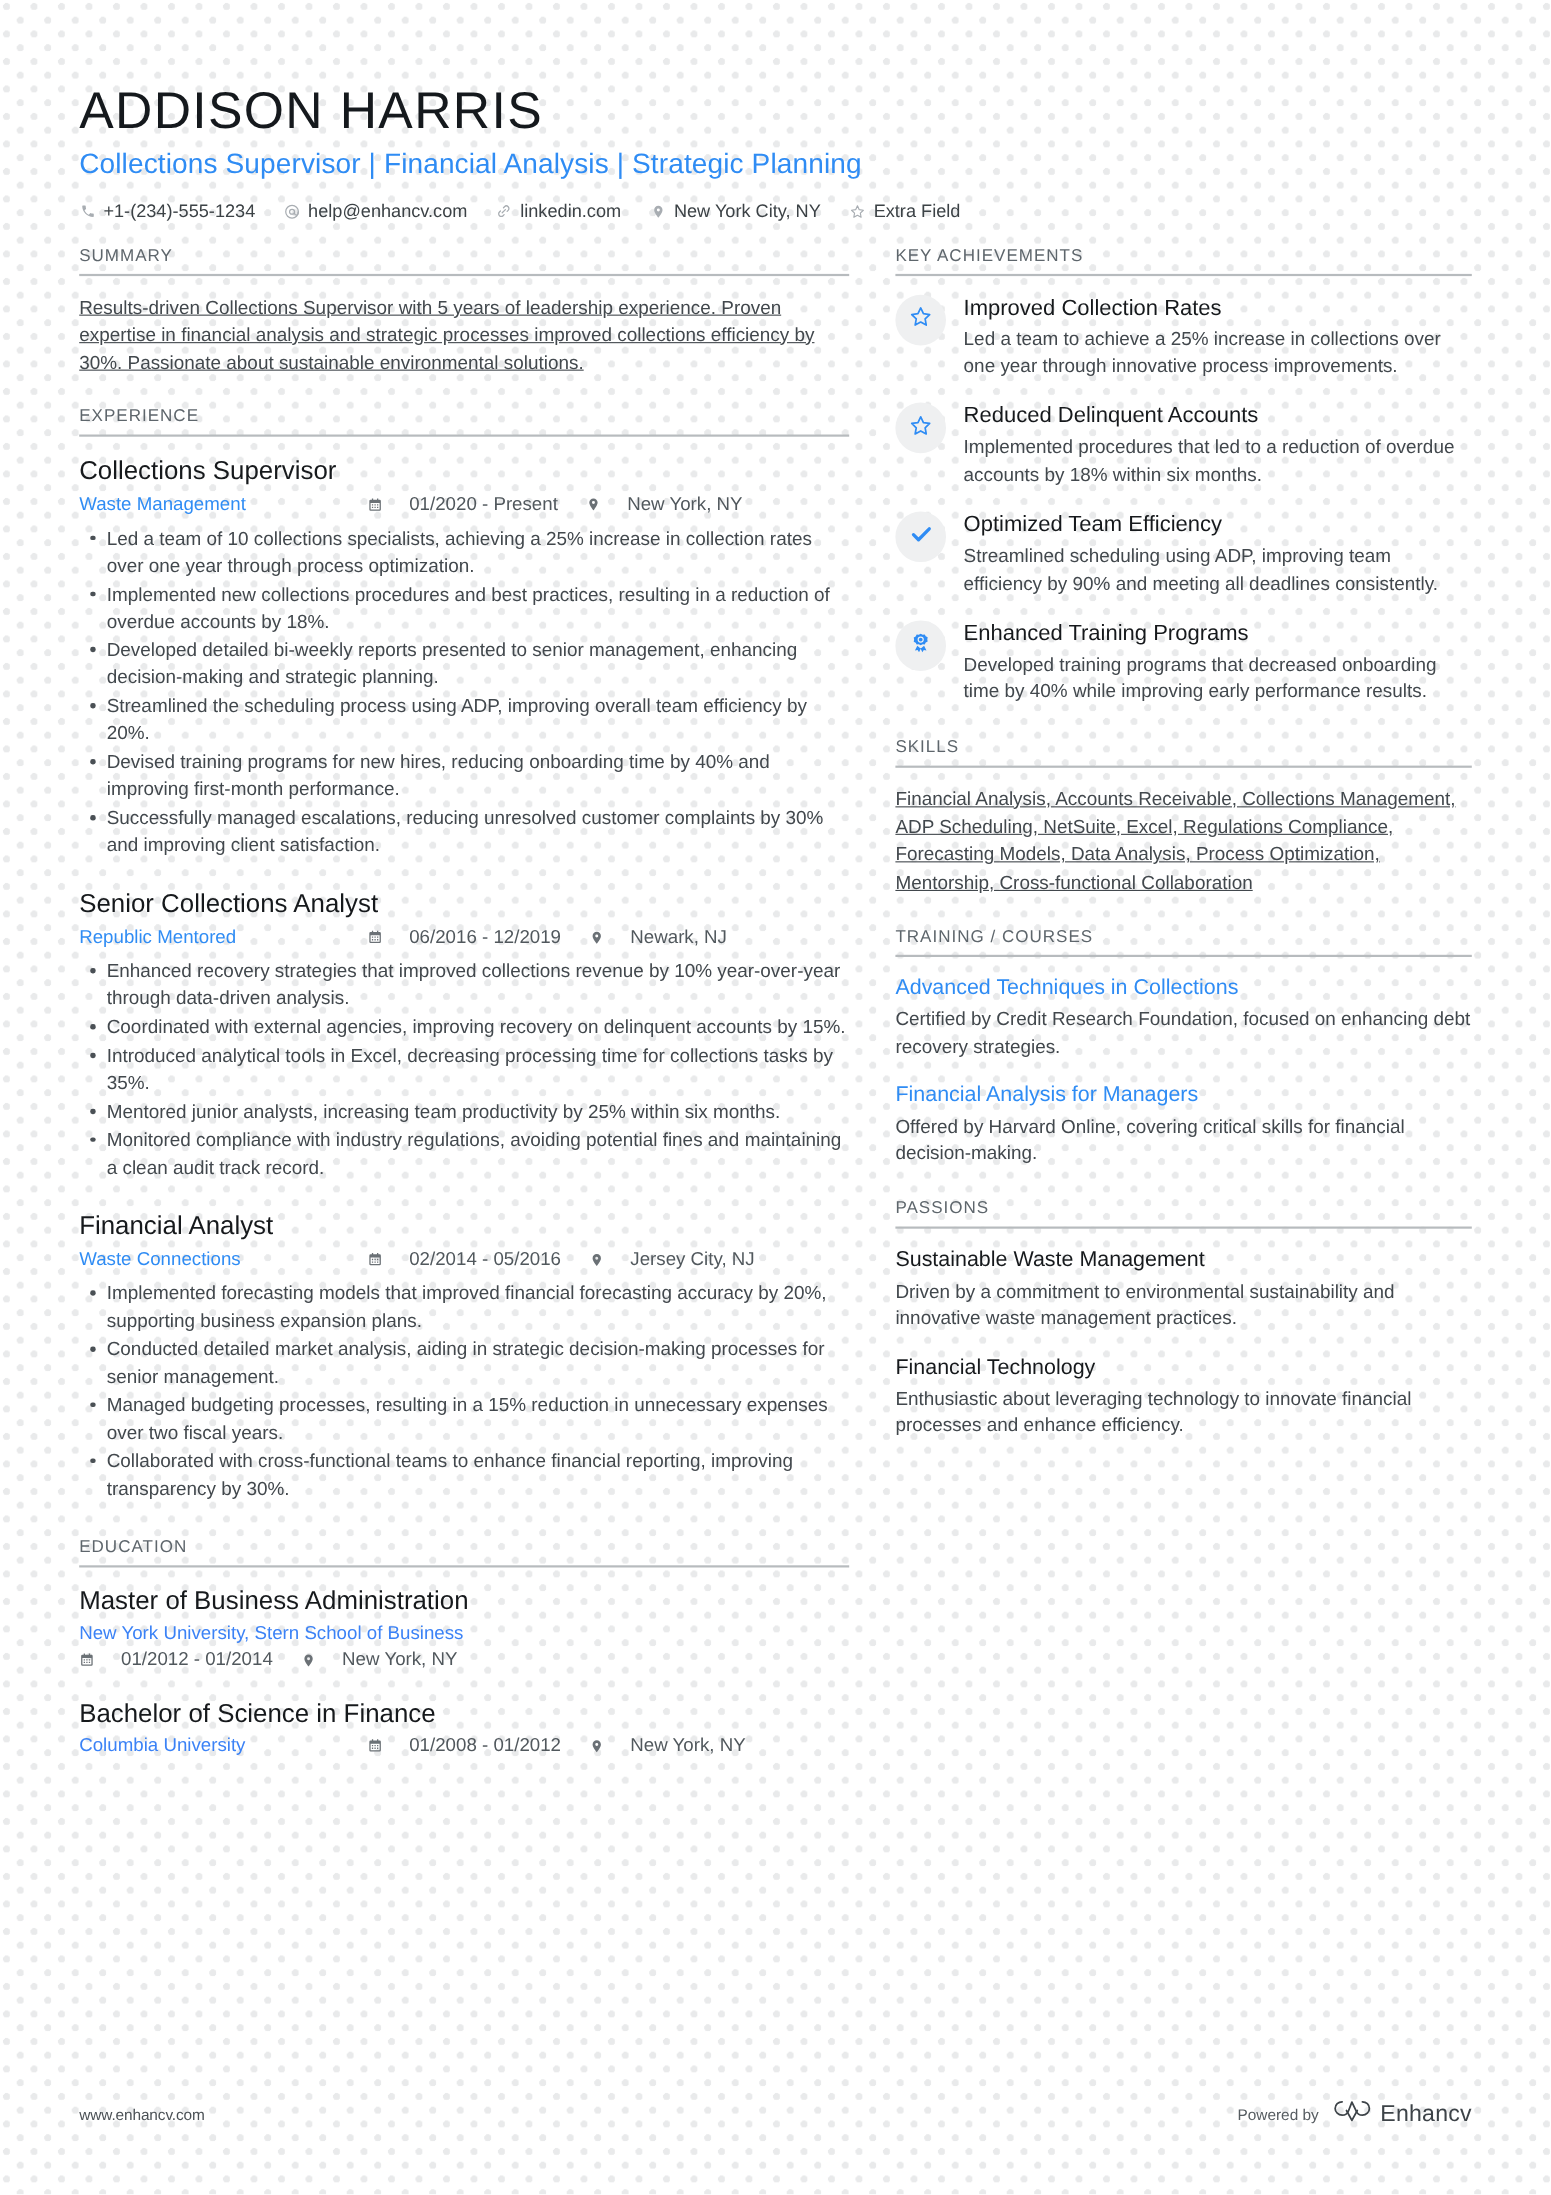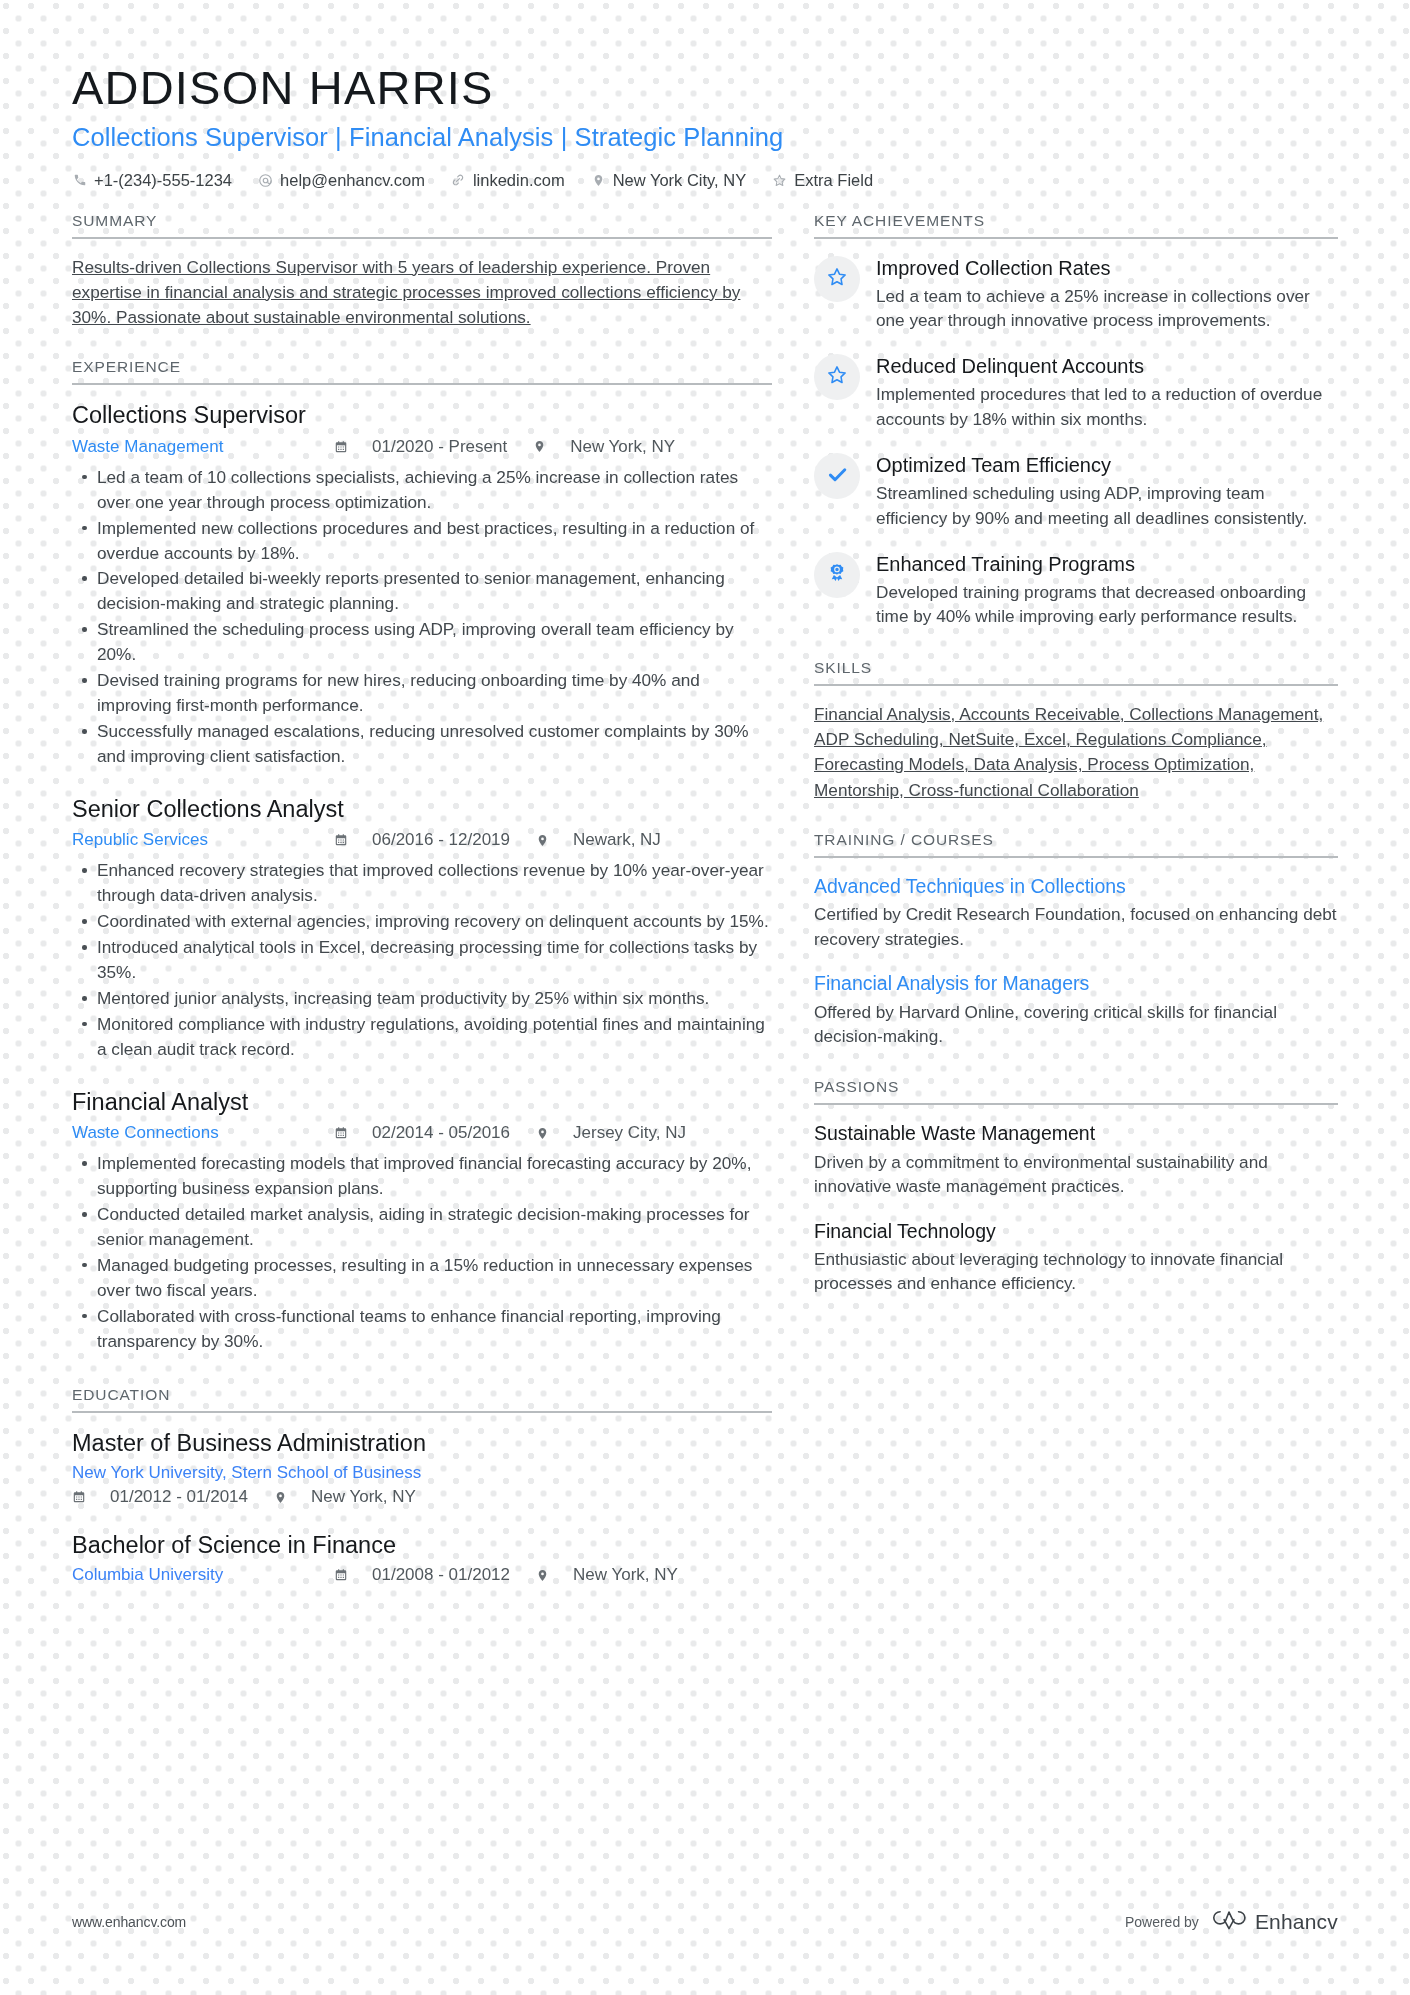--- a/index.html
+++ b/index.html
@@ -29,21 +29,21 @@
       radial-gradient(circle at 6px 6px, #e9eaeb 3.1px, transparent 3.4px),
       radial-gradient(circle at 6px 6px, #e9eaeb 3.1px, transparent 3.4px);
     background-size: 25px 25px, 25px 25px;
     background-position: 0 0, 12.5px 12.5px;
     pointer-events: none;
     z-index: 0;
   }
   .content {
     position: relative;
     z-index: 1;
-    padding: 0 72px;
+    padding: 12px 72px;
     box-sizing: border-box;
     width: 1410px;
   }
 
   
   .header { padding-top: 62px; }
   .name {
     font-size: 47px;
     letter-spacing: 1.2px;
     font-weight: 400;
@@ -418,21 +418,21 @@
               <li>Developed detailed bi-weekly reports presented to senior management, enhancing decision-making and strategic planning.</li>
               <li>Streamlined the scheduling process using ADP, improving overall team efficiency by 20%.</li>
               <li>Devised training programs for new hires, reducing onboarding time by 40% and improving first-month performance.</li>
               <li>Successfully managed escalations, reducing unresolved customer complaints by 30% and improving client satisfaction.</li>
             </ul>
           </div>
 
           <div class="job">
             <div class="job-title">Senior Collections Analyst</div>
             <div class="job-meta">
-              <span class="job-company">Republic Services</span>
+              <span class="job-company">Republic Mentored</span>
               <span class="meta-chip">
                 <span class="ic">
                   <svg width="14" height="14" viewBox="0 0 24 24" fill="currentColor">
                       <path d="M7 2v2H5a2 2 0 0 0-2 2v13a2 2 0 0 0 2 2h14a2 2 0 0 0 2-2V6a2 2 0 0 0-2-2h-2V2h-2v2H9V2H7zm12 7v10H5V9h14zM7 11v2h2v-2H7zm4 0v2h2v-2h-2zm4 0v2h2v-2h-2zM7 15v2h2v-2H7zm4 0v2h2v-2h-2zm4 0v2h2v-2h-2z"></path>
                     </svg>
                 </span>
                 <span>06/2016 - 12/2019</span>
               </span>
               <span class="meta-chip">
                 <span class="ic">

